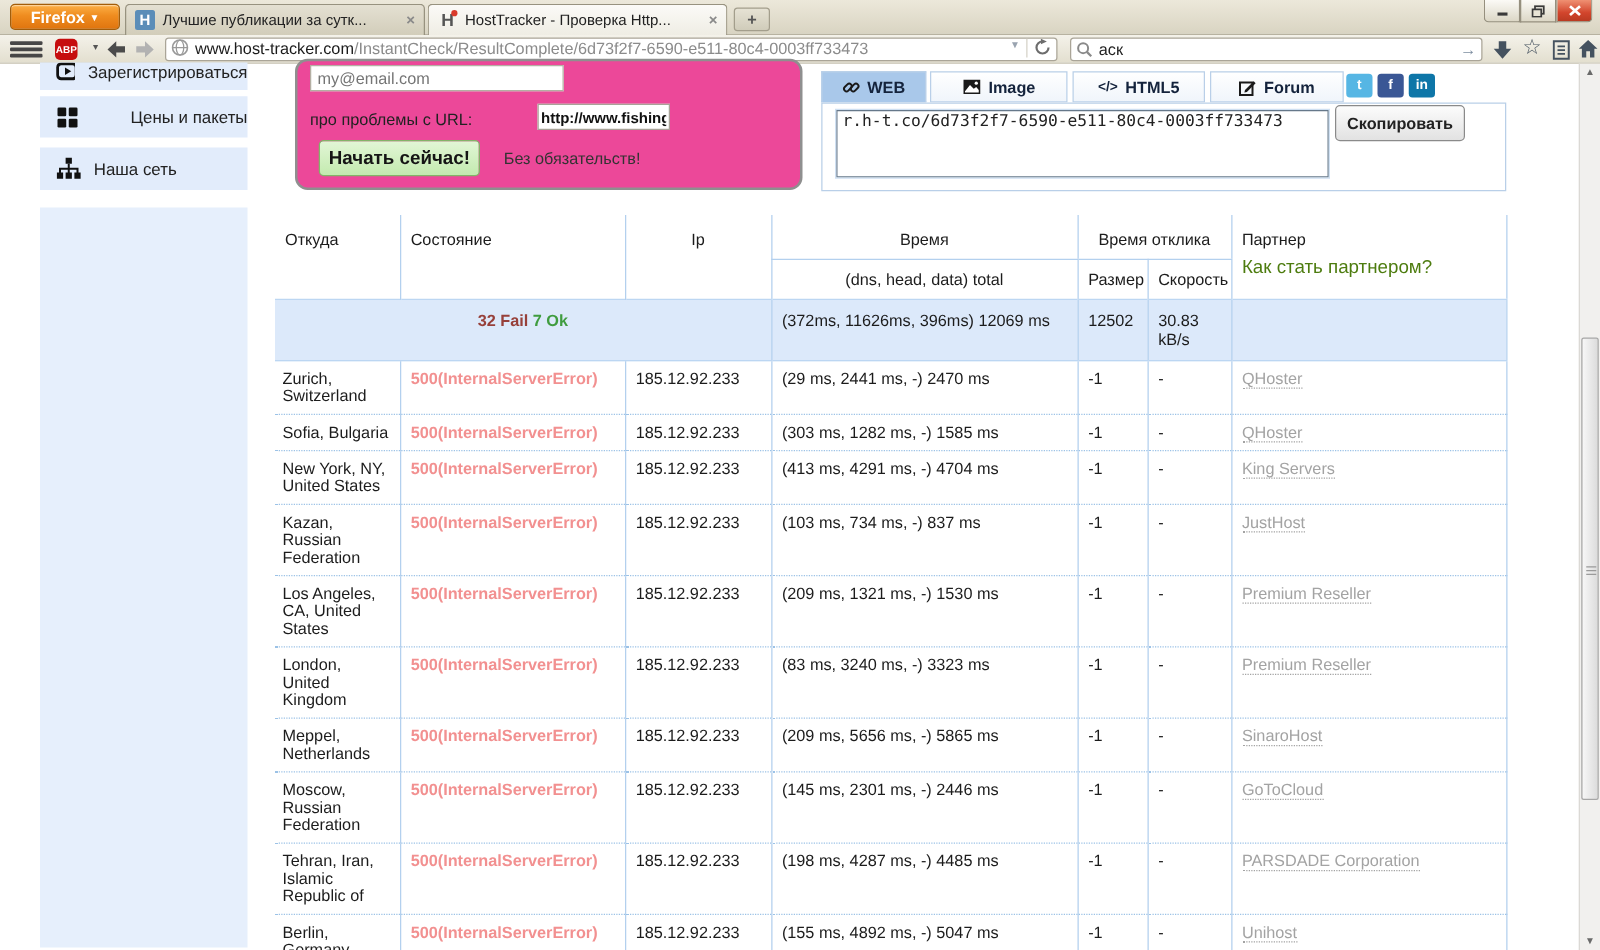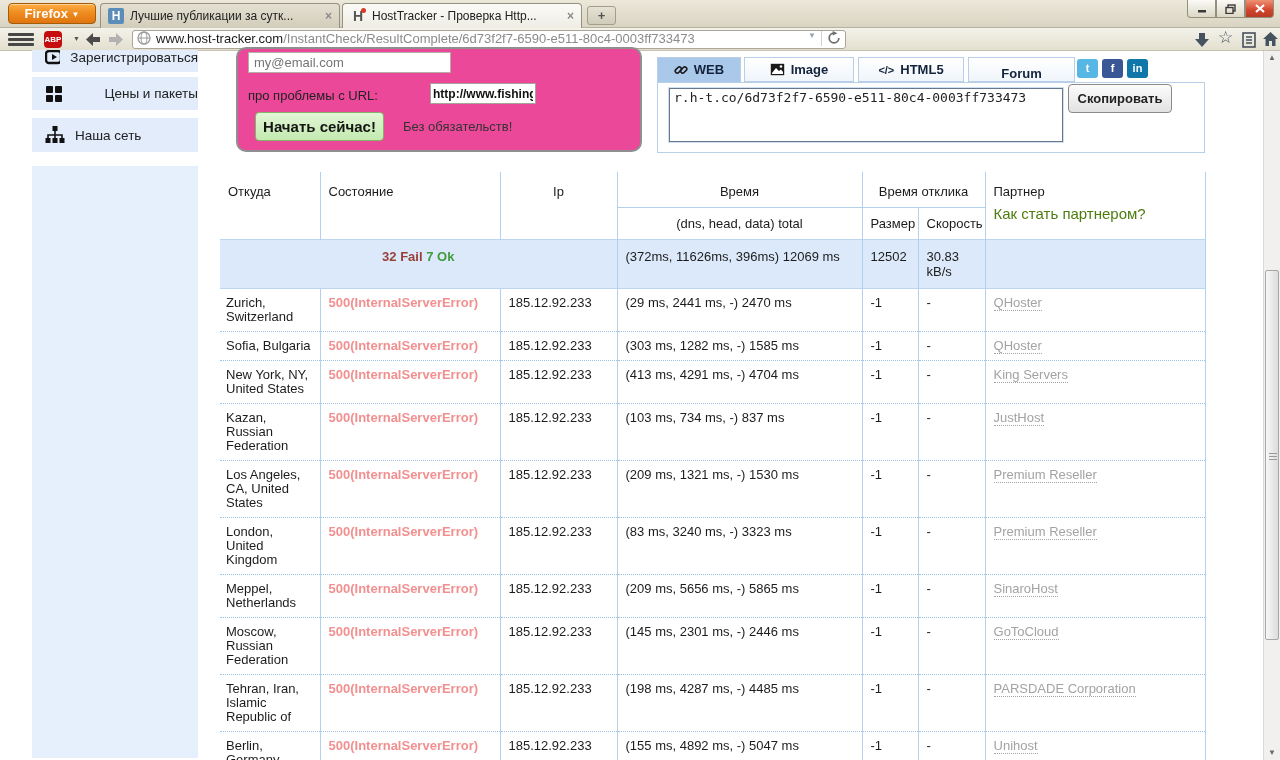--- a/index.html
+++ b/index.html
@@ -202,20 +202,28 @@
       <span class="path">/InstantCheck/ResultComplete/6d73f2f7-6590-e511-80c4-0003ff733473</span>
     <span class="spacer"></span>
     <span class="url-caret">▼</span>
     <span class="url-sep"></span>
     <svg width="14" height="14" style="margin-left:5px" viewBox="0 0 16 16">
       <path d="M13.5 8 A5.5 5.5 0 1 1 8 2.5" fill="none" stroke="#6d6d6d" stroke-width="2"></path>
       <path d="M6.5 0 L12 2.5 L6.5 5 Z" fill="#6d6d6d"></path>
     </svg>
   </div>
 
+  <div class="searchbar">
+    <svg width="13" height="13" style="margin-right:5px">
+      <circle cx="5.5" cy="5.5" r="4" fill="none" stroke="#8a8a8a" stroke-width="1.6"></circle>
+      <path d="M8.5 8.5 L12 12" stroke="#8a8a8a" stroke-width="1.8"></path>
+    </svg>
+    <input value="аск" style="">
+    <span class="go-arrow">→</span>
+  </div>
 
   <svg class="nav-icon" style="left:1194px; top:4px" width="16" height="16">
     <path d="M5 1 H11 V7 H15 L8 15 L1 7 H5 Z" fill="#45525f"></path>
   </svg>
   <span class="nav-icon" style="left:1218px; top:-1px; font-size:17px">☆</span>
   <svg class="nav-icon" style="left:1242px; top:4px" width="14" height="16">
     <rect x="1" y="1" width="12" height="14" fill="none" stroke="#45525f" stroke-width="1.6"></rect>
     <path d="M4 5 H10 M4 8 H10 M4 11 H10" stroke="#45525f" stroke-width="1.4"></path>
   </svg>
   <svg class="nav-icon" style="left:1262px; top:3px" width="17" height="16">
@@ -271,21 +279,21 @@
     <rect x="0.8" y="0.8" width="13.4" height="11.4" fill="#1a1a1a"></rect>
     <path d="M2 10 L6 5 L9 8 L11 6.5 L13 9 V11 H2 Z" fill="#fff"></path>
     <circle cx="11" cy="3.5" r="1.3" fill="#fff"></circle>
   </svg>
   <span>Image</span>
 </div>
 <div class="share-tab" style="left:858px; width:106px;">
   <span style="font-size:11px;">&lt;/&gt;</span>
   <span>HTML5</span>
 </div>
-<div class="share-tab" style="left:968px; width:107px;flex-direction:column;">
+<div class="share-tab" style="left:968px; width:107px;">
   <svg width="14" height="14">
     <rect x="1" y="3" width="10" height="10" fill="none" stroke="#1a1a1a" stroke-width="1.6"></rect>
     <path d="M5 9 L12 2 L13.5 3.5 L6.5 10.5 L4.5 11 Z" fill="#1a1a1a"></path>
   </svg>
   <span>Forum</span>
 </div>
 <div class="social-icon" style="left: 1077px; background: rgb(86, 182, 228);">t</div>
 <div class="social-icon" style="left: 1102px; background: rgb(58, 87, 149);">f</div>
 <div class="social-icon" style="left: 1127px; background: rgb(14, 118, 168);">in</div>
 

